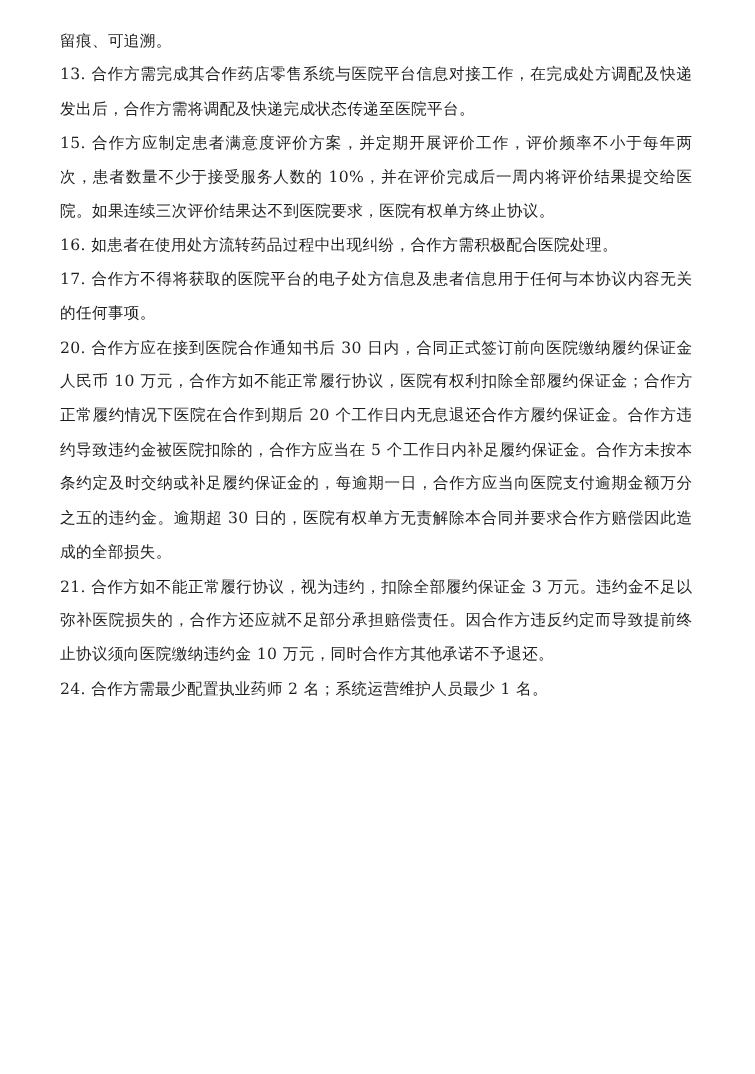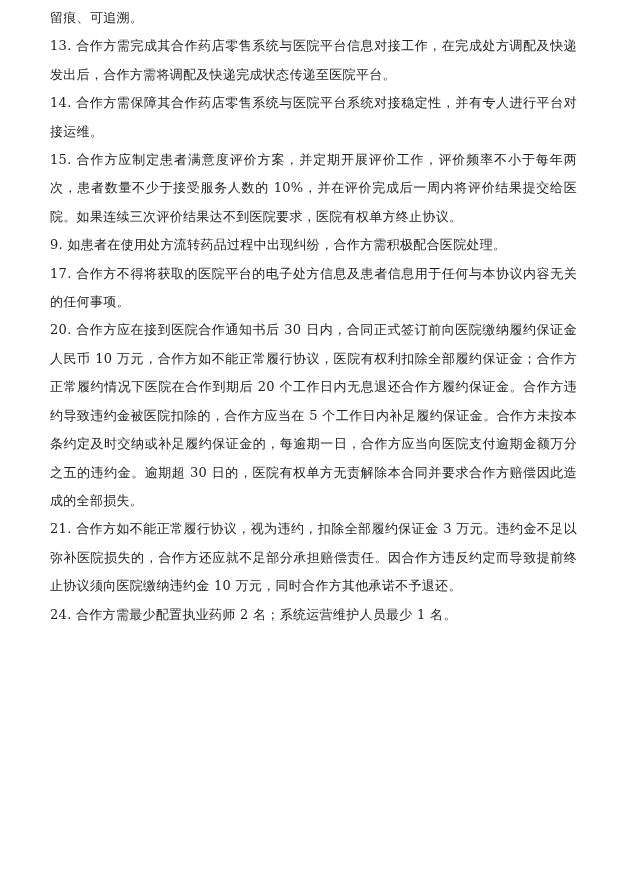--- a/index.html
+++ b/index.html
@@ -9,40 +9,39 @@
   }
   body {
     width: 629px;
     height: 895px;
     overflow: hidden;
   }
   .doc-page {
     box-sizing: border-box;
     width: 629px;
     height: 895px;
-    padding: 4px 52px 20px 50px;
+    padding: 21px 52px 20px 50px;
     background: #ffffff;
     font-family: "DejaVu Serif", "Liberation Serif", serif;
     color: #1e1e1e;
   }
   .doc-page p.clause {
     margin: 0;
     font-size: 13px;
     line-height: 28.4px;
     text-align: justify;
     letter-spacing: 0.3px;
     word-break: break-all;
   }
 </style>
 </head>
 <body>
 
 <div class="doc-page">
   <p class="clause">留痕、可追溯。</p>
   <p class="clause">13. 合作方需完成其合作药店零售系统与医院平台信息对接工作，在完成处方调配及快递发出后，合作方需将调配及快递完成状态传递至医院平台。</p>
-  <p class="clause">14. 合作方需保障其合作药店零售系统与医院平台系统对接稳定性，并有专人进行平台对接运维。</p>
   <p class="clause">15. 合作方应制定患者满意度评价方案，并定期开展评价工作，评价频率不小于每年两次，患者数量不少于接受服务人数的 10%，并在评价完成后一周内将评价结果提交给医院。如果连续三次评价结果达不到医院要求，医院有权单方终止协议。</p>
-  <p class="clause">9. 如患者在使用处方流转药品过程中出现纠纷，合作方需积极配合医院处理。</p>
+  <p class="clause">16. 如患者在使用处方流转药品过程中出现纠纷，合作方需积极配合医院处理。</p>
   <p class="clause">17. 合作方不得将获取的医院平台的电子处方信息及患者信息用于任何与本协议内容无关的任何事项。</p>
   <p class="clause">20. 合作方应在接到医院合作通知书后 30 日内，合同正式签订前向医院缴纳履约保证金人民币 10 万元，合作方如不能正常履行协议，医院有权利扣除全部履约保证金；合作方正常履约情况下医院在合作到期后 20 个工作日内无息退还合作方履约保证金。合作方违约导致违约金被医院扣除的，合作方应当在 5 个工作日内补足履约保证金。合作方未按本条约定及时交纳或补足履约保证金的，每逾期一日，合作方应当向医院支付逾期金额万分之五的违约金。逾期超 30 日的，医院有权单方无责解除本合同并要求合作方赔偿因此造成的全部损失。</p>
   <p class="clause">21. 合作方如不能正常履行协议，视为违约，扣除全部履约保证金 3 万元。违约金不足以弥补医院损失的，合作方还应就不足部分承担赔偿责任。因合作方违反约定而导致提前终止协议须向医院缴纳违约金 10 万元，同时合作方其他承诺不予退还。</p>
   <p class="clause">24. 合作方需最少配置执业药师 2 名；系统运营维护人员最少 1 名。</p>
 </div>
 
 </body></html>

